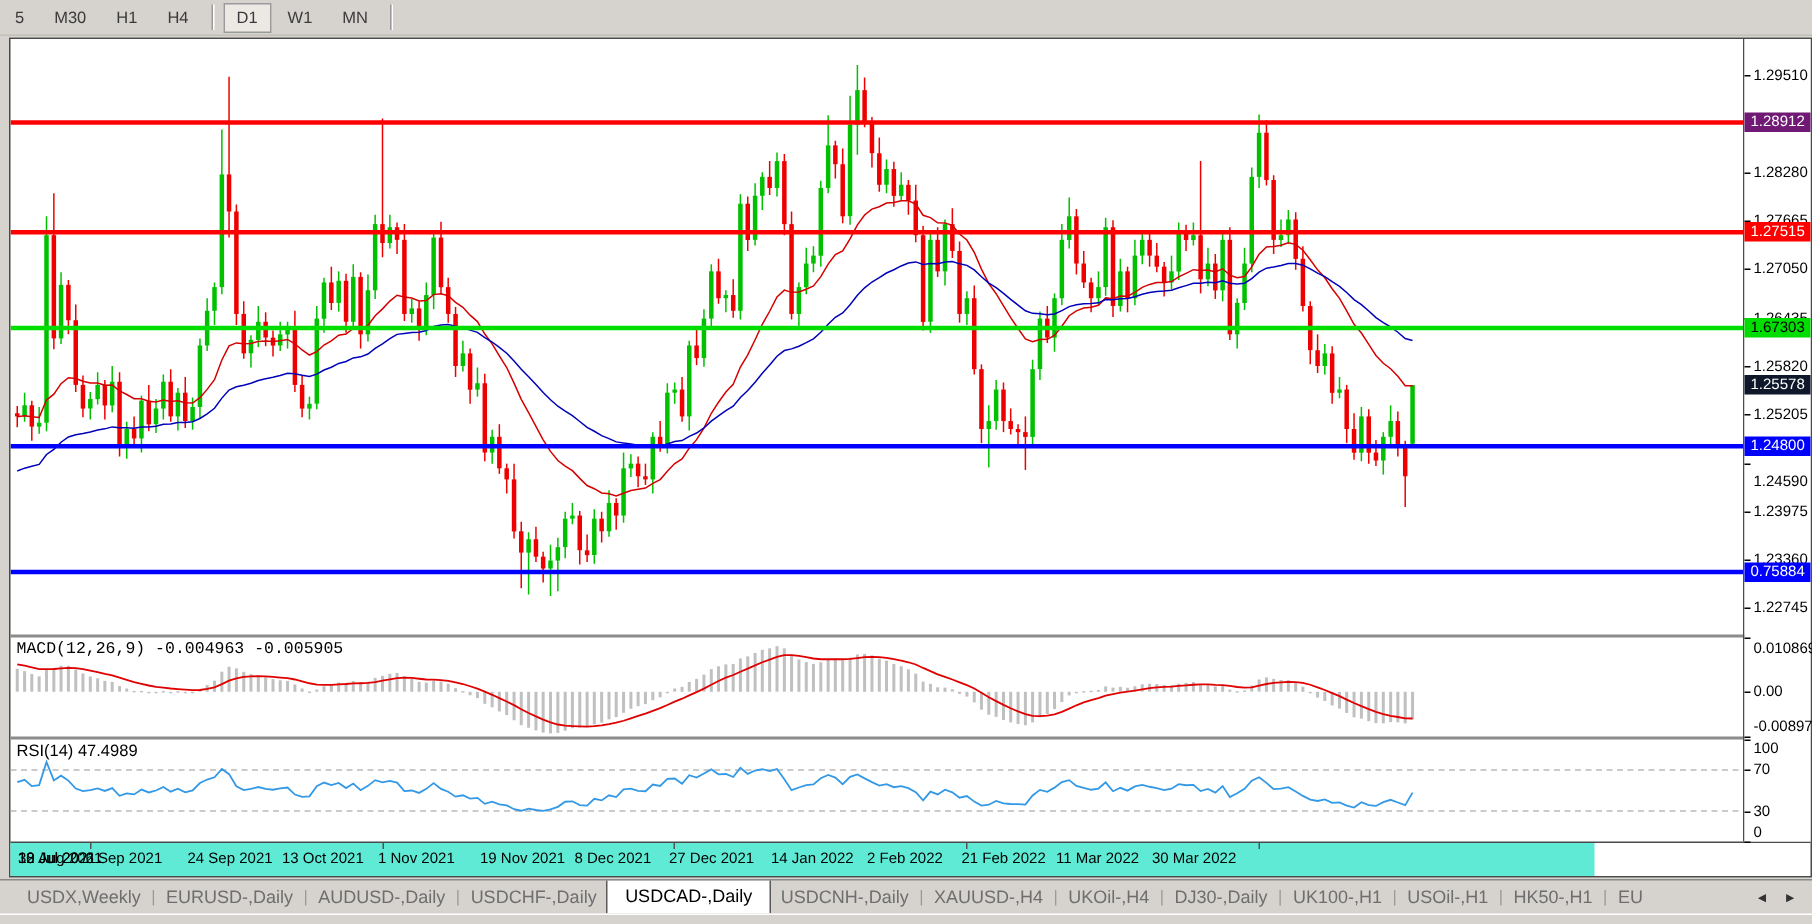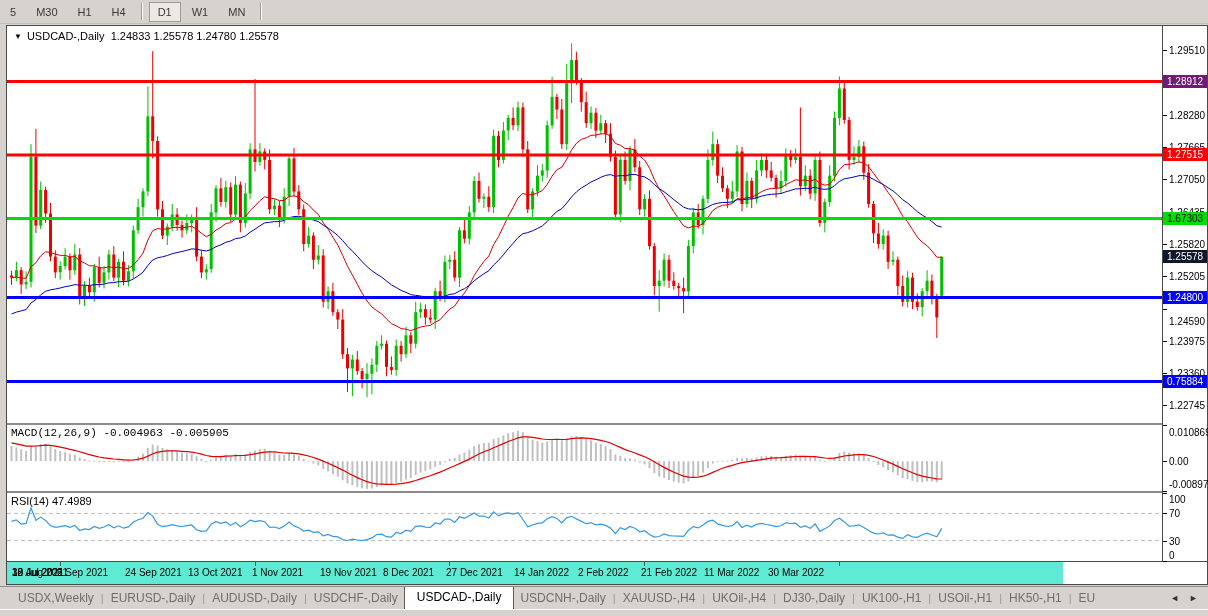--- a/index.html
+++ b/index.html
@@ -60,23 +60,20 @@
       <div class="tf-btn">H1</div>
       <div class="tf-btn">H4</div>
       <span class="tb-sep"></span>
       <div class="tf-btn active">D1</div>
       <div class="tf-btn">W1</div>
       <div class="tf-btn">MN</div>
       <span class="tb-sep"></span>
     </div>
 
   <div class="chart-window">
-    <div class="chart-title">
-      <span class="tri">▼</span><span>USDCAD-,Daily</span>&nbsp;&nbsp;<span>1.24833 1.25578 1.24780 1.25578</span>
-    </div>
 
     <svg id="priceSvg" class="pane-svg" width="1155" height="397">
         <line x1="4.5" y1="244.7" x2="4.5" y2="258.9" stroke="#EE0000" stroke-width="1"></line>
         <rect x="3.0" y="249.5" width="3" height="2.1" fill="#EE0000"></rect>
         <line x1="9.4" y1="235.8" x2="9.4" y2="255.2" stroke="#00C000" stroke-width="1"></line>
         <rect x="7.9" y="244.2" width="3" height="7.4" fill="#00C000"></rect>
         <line x1="14.2" y1="241.1" x2="14.2" y2="267.9" stroke="#EE0000" stroke-width="1"></line>
         <rect x="12.7" y="244.2" width="3" height="14.2" fill="#EE0000"></rect>
         <line x1="19.1" y1="245.3" x2="19.1" y2="263.1" stroke="#00C000" stroke-width="1"></line>
         <rect x="17.6" y="255.8" width="3" height="2.6" fill="#00C000"></rect>

